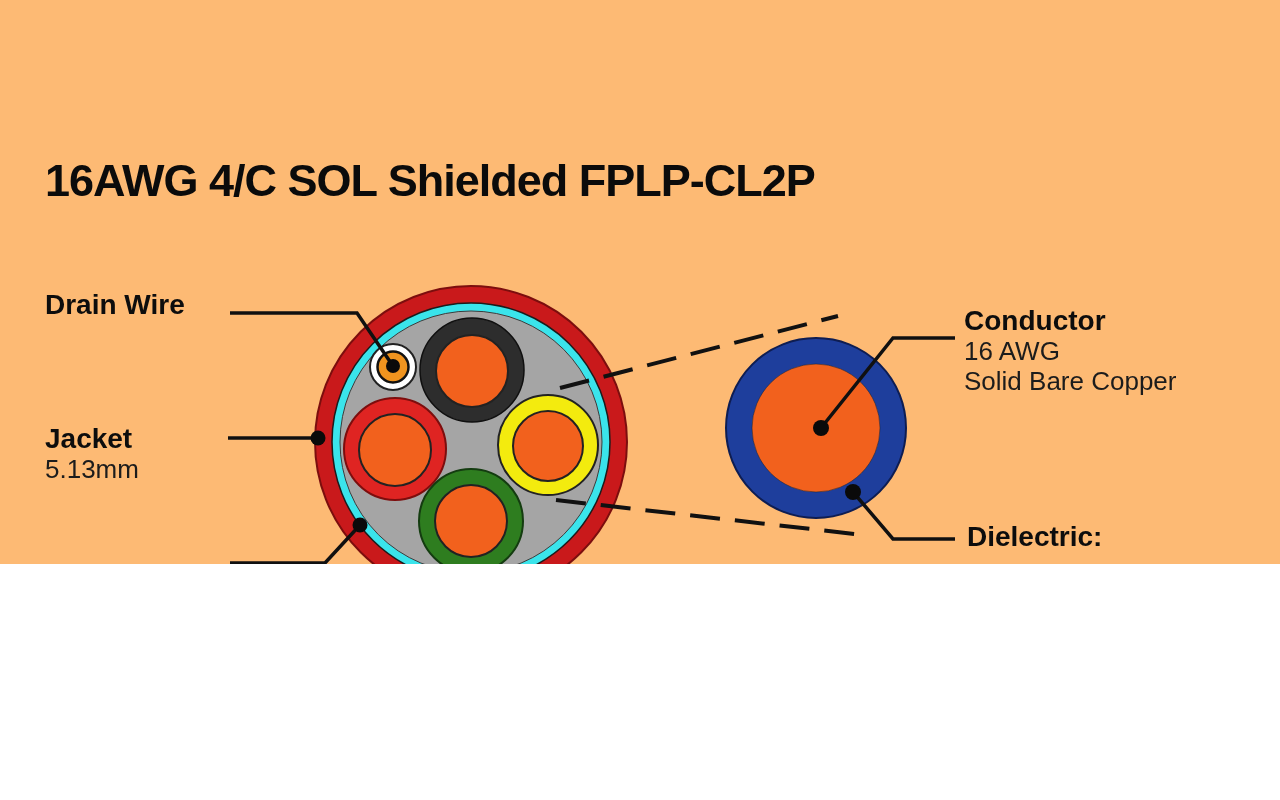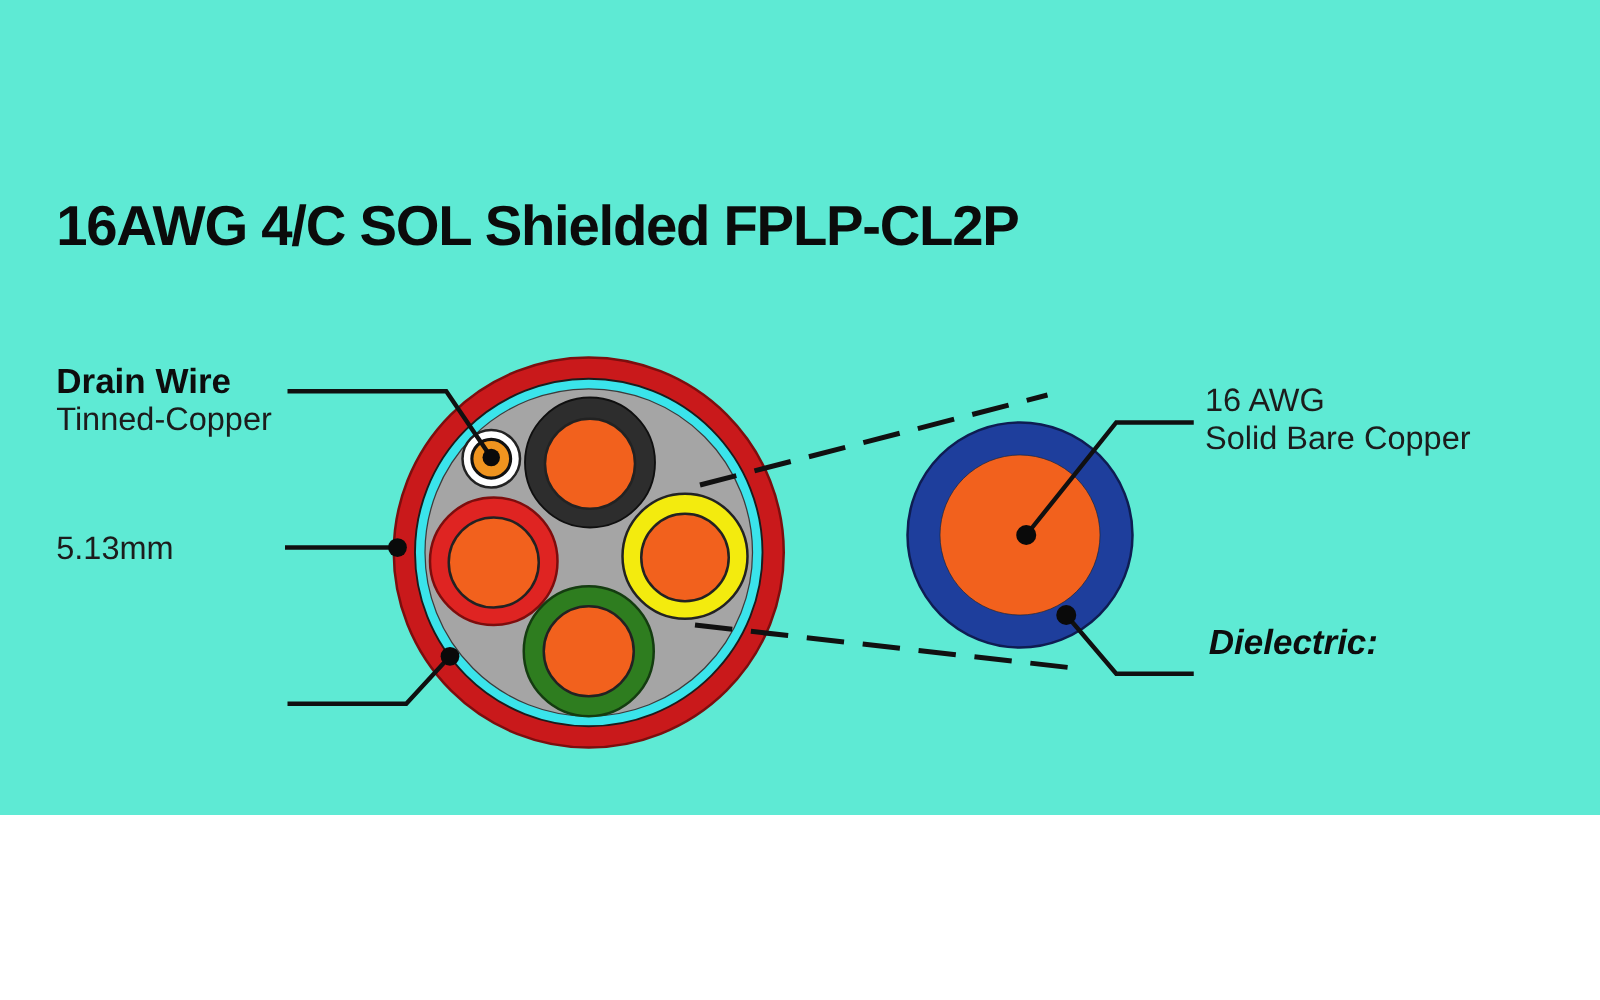--- a/index.html
+++ b/index.html
@@ -1,22 +1,22 @@
 <!DOCTYPE html>
 <html><head>
 <meta charset="utf-8">
 <style>
   * { margin: 0; padding: 0; box-sizing: border-box; }
   html, body { background: #ffffff; }
   body { font-family: "Liberation Sans", sans-serif; }
   .canvas {
     position: relative;
     width: 1280px;
-    height: 652px;
-    background: #5eead4;
+    height: 564px;
+    background: #fdba74;
     overflow: hidden;
   }
   .title {
     position: absolute;
     left: 45px;
     top: 155px;
     font-size: 45px;
     font-weight: 800;
     letter-spacing: -1px;
     color: #0b0b0b;
@@ -106,30 +106,31 @@
       <circle cx="393" cy="366" r="7"></circle>
       <circle cx="318" cy="438" r="7.5"></circle>
       <circle cx="360" cy="525" r="7.5"></circle>
       <circle cx="821" cy="428" r="8"></circle>
       <circle cx="853" cy="492" r="8"></circle>
     </g>
   </svg>
 
   <div class="callout" style="left:45px; top:289px;">
     <div class="heading">Drain Wire</div>
-    <div class="line">Tinned-Copper</div>
   </div>
 
   <div class="callout" style="left:45px; top:423px;">
+    <div class="heading">Jacket</div>
     <div class="line">5.13mm</div>
   </div>
 
 
   <div class="callout" style="left:964px; top:305px;">
+    <div class="heading">Conductor</div>
     <div class="line">16 AWG</div>
     <div class="line">Solid Bare Copper</div>
   </div>
 
-  <div class="callout" style="left:967px; top:498px;font-style:italic;">
+  <div class="callout" style="left:967px; top:521px;">
     <div class="heading">Dielectric:</div>
   </div>
 
 </div>
 
 </body></html>

